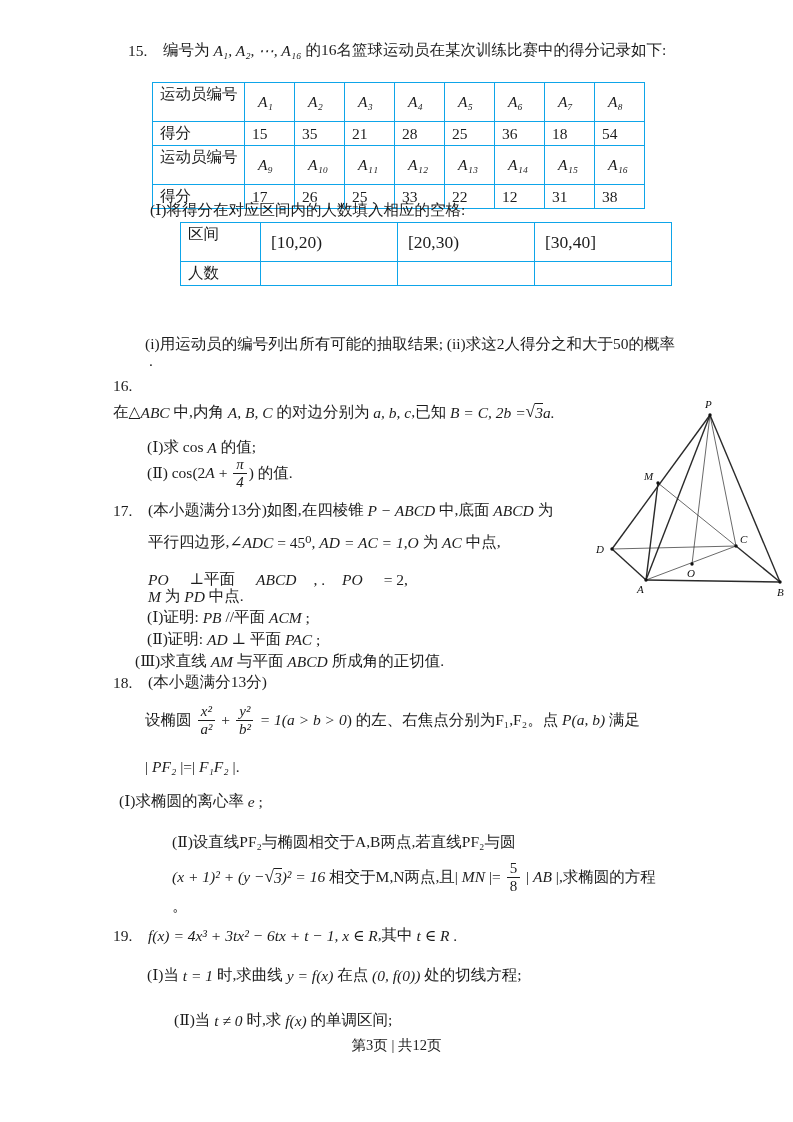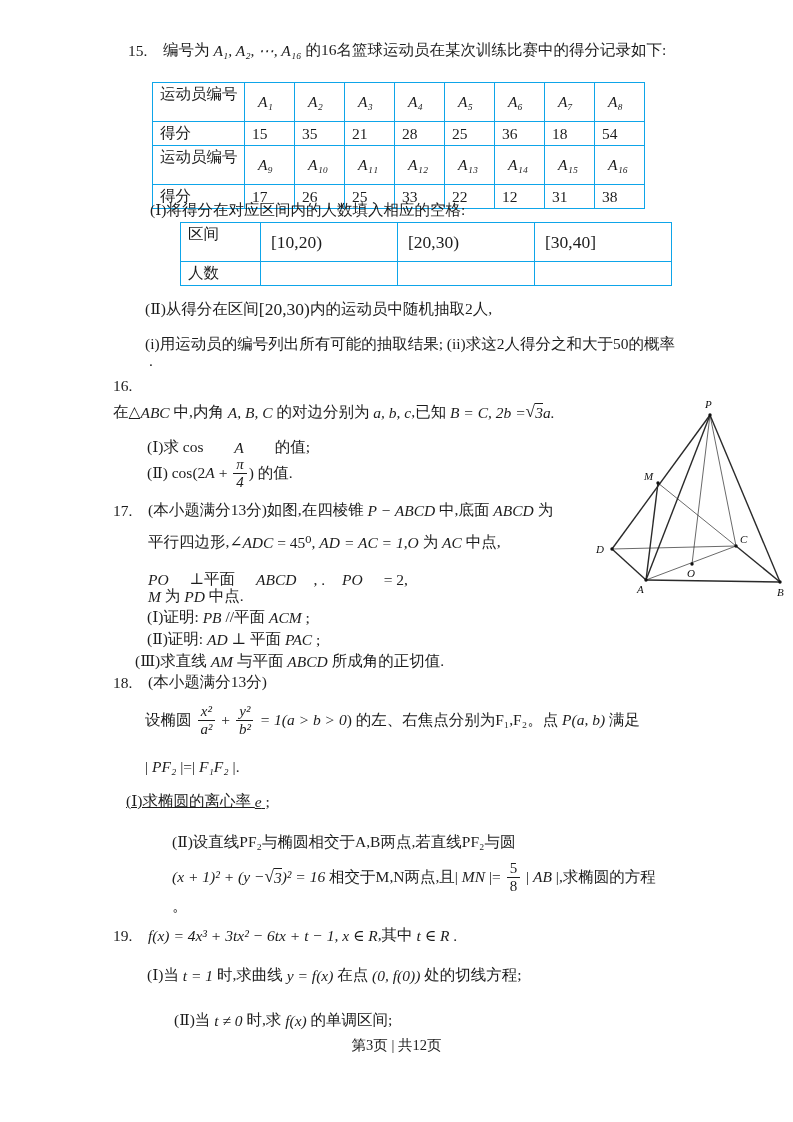--- a/index.html
+++ b/index.html
@@ -143,25 +143,20 @@
         </tr>
         <tr>
           <td>人数</td>
           <td></td>
           <td></td>
           <td></td>
         </tr>
       </tbody>
   </table>
 
-  <div class="line" style="left:145px; top:299px;">
-    <span class="sp">(Ⅱ)从得分在区间</span>
-      <span style="font-size:17.5px">[20,30)</span>
-      <span class="sp">内的运动员中随机抽取2人,</span>
-  </div>
 
   <div class="line" style="left:145px; top:334px;">
     <span class="sp">(i)用运动员的编号列出所有可能的抽取结果; (ii)求这2人得分之和大于50的概率</span>
   </div>
 
   <div class="line" style="left:149px; top:352px;">
     <span>.</span>
   </div>
 
   <div class="line" style="left:113px; top:377px;">
@@ -177,21 +172,21 @@
       <span class="m sp">a, b, c</span>
       <span class="sp">,已知 </span>
       <span class="m sp">B = C, 2b =</span>
       <span class="sqrt">
         <span class="rad">√</span>
         <span class="rc">3</span>
       </span>
       <span class="m sp">a.</span>
   </div>
 
-  <div class="line" style="left:147px; top:437px;gap:27px;">
+  <div class="line" style="left:147px; top:437px;">
     <span class="sp">(Ⅰ)求 cos </span>
       <span class="m sp">A</span>
       <span class="sp"> 的值;</span>
   </div>
 
   <div class="line" style="left:147px; top:453px; height:40px;">
     <span class="sp">(Ⅱ) cos(2</span>
       <span class="m sp">A</span>
       <span class="sp"> + </span>
       <span class="frac m">
@@ -319,21 +314,21 @@
   </div>
 
   <div class="line" style="left:145px; top:758px;">
     <span class="sp">| </span>
       <span class="m sp">PF₂</span>
       <span class="sp"> |=| </span>
       <span class="m sp">F₁F₂</span>
       <span class="sp"> |.</span>
   </div>
 
-  <div class="line" style="left:126px; top:791px;text-decoration:underline;">
+  <div class="line" style="left:119px; top:791px;">
     <span class="sp">(Ⅰ)求椭圆的离心率 </span>
       <span class="m sp">e</span>
       <span class="sp"> ;</span>
   </div>
 
   <div class="line" style="left:172px; top:832px;">
     <span class="sp">(Ⅱ)设直线PF₂与椭圆相交于A,B两点,若直线PF₂与圆</span>
   </div>
 
   <div class="line" style="left:172px; top:853px; height:48px;">

